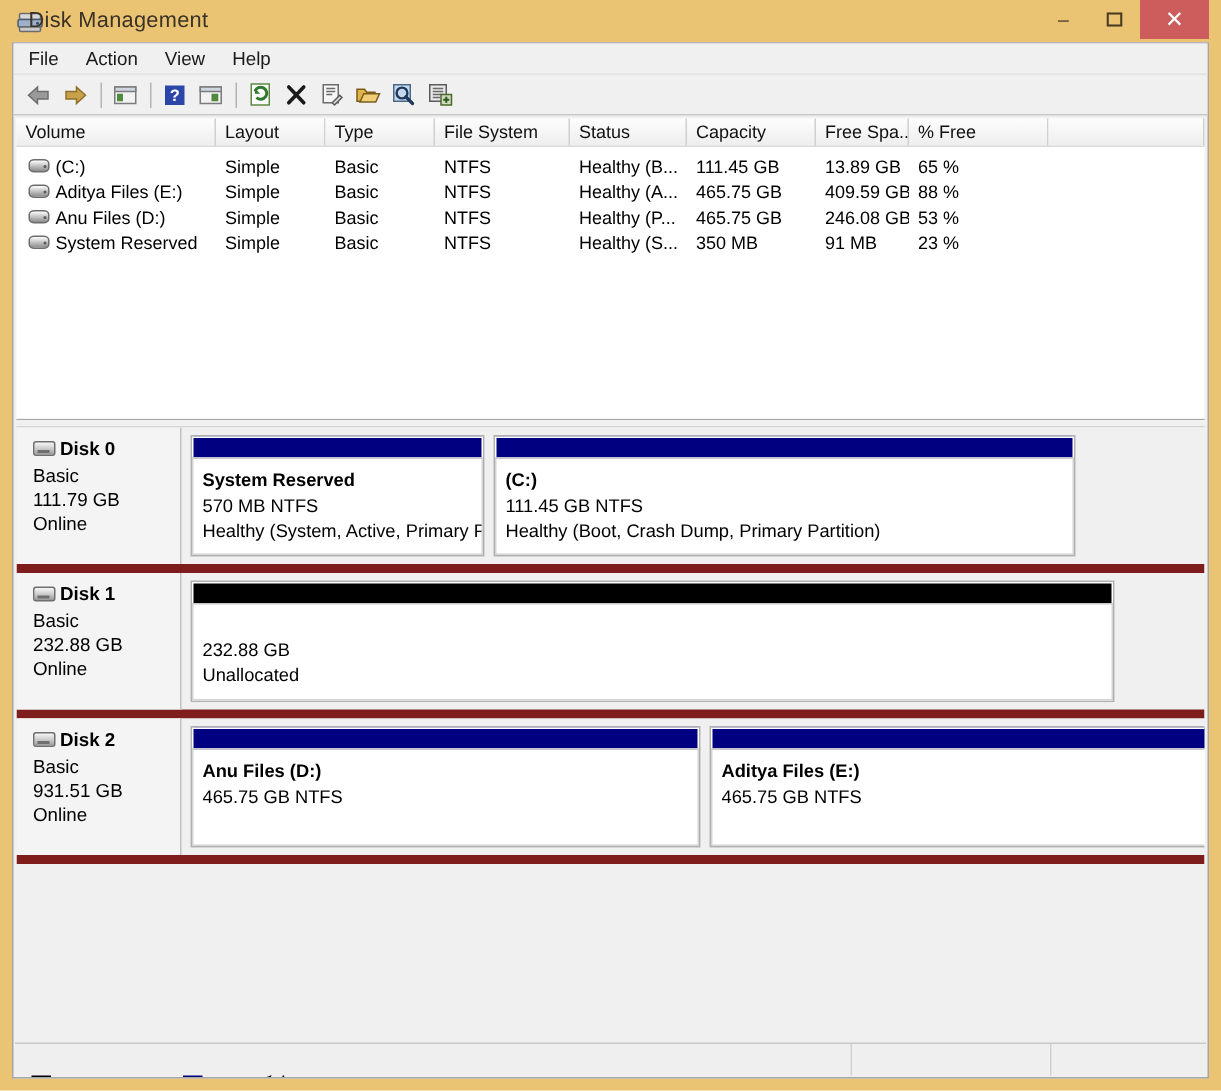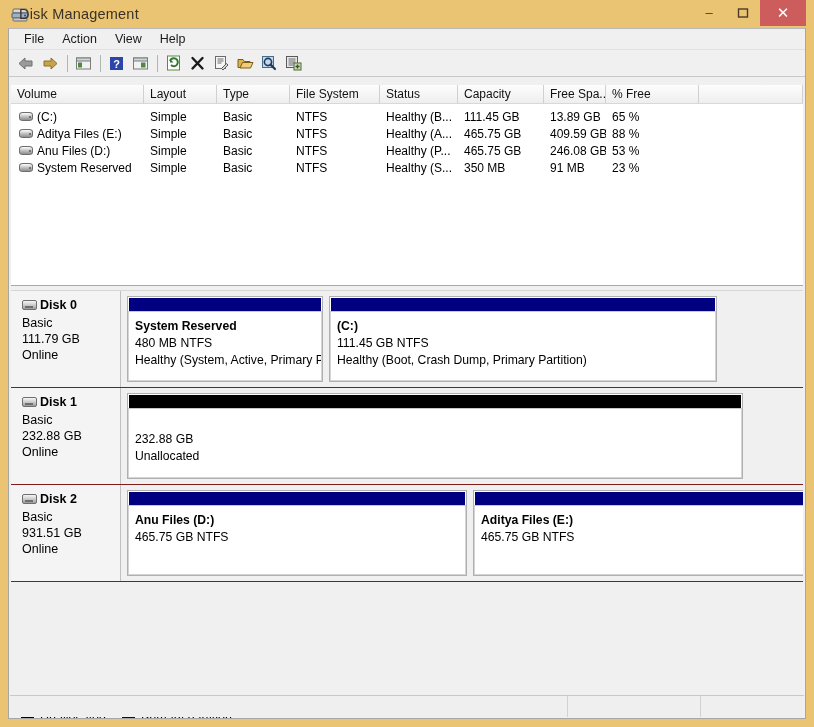--- a/index.html
+++ b/index.html
@@ -69,21 +69,21 @@
     width: 798px;
     overflow: hidden;
   }
 
   
   #menubar {
     height: 21px;
     background: #f0f0f0;
     display: flex;
     align-items: center;
-    padding-left: 6px;
+    padding-left: 1px;
     border-bottom: 1px solid #e2e2e2;
   }
   .menu-item {
     font-size: 12.5px;
     color: #1a1a1a;
     padding: 2px 9px 3px 9px;
     cursor: default;
   }
 
   
@@ -105,21 +105,21 @@
     width: 1px; height: 17px;
     background: #b4b4b4;
     margin: 0 4px;
   }
 
   
   #volume-pane {
     background: #ffffff;
     height: 200px;
     border-bottom: 1px solid #ffffff;
-    margin: 8px 2px 0 2px;
+    margin: 2px 2px 0 2px;
     position: relative;
   }
   #vol-header {
     display: flex;
     height: 19px;
     background: #f3f3f3;
     border-bottom: 1px solid #d8d8d8;
   }
   .vh {
     font-size: 12px;
@@ -170,21 +170,21 @@
   
   #graph-pane {
     background: #f0f0f0;
     margin: 0 2px;
     height: 415px;
     position: relative;
     overflow: hidden;
   }
   .disk-row {
     display: flex;
-    border-bottom: 1px solid #7f1d1d;
+    border-bottom: 6px solid #7f1d1d;
     background: #f0f0f0;
     position: relative;
   }
   .disk-info {
     width: 110px;
     flex: 0 0 110px;
     border-right: 1px solid #c0c0c0;
     background: #f4f4f4;
     padding: 7px 0 0 11px;
     position: relative;
@@ -491,21 +491,21 @@
           </div>
           <div class="disk-line">Basic</div>
           <div class="disk-line">111.79 GB</div>
           <div class="disk-line">Online</div>
         </div>
         <div class="disk-parts">
           <div class="partition" style="width:196px">
             <div class="part-bar"></div>
             <div class="part-body">
               <div class="pl bold">System Reserved</div>
-              <div class="pl">480 MB NTFS</div>
+              <div class="pl">570 MB NTFS</div>
               <div class="pl">Healthy (System, Active, Primary P</div>
             </div>
           </div>
           <div class="partition" style="width:388px">
             <div class="part-bar"></div>
             <div class="part-body">
               <div class="pl bold"> (C:)</div>
               <div class="pl">111.45 GB NTFS</div>
               <div class="pl">Healthy (Boot, Crash Dump, Primary Partition)</div>
             </div>

